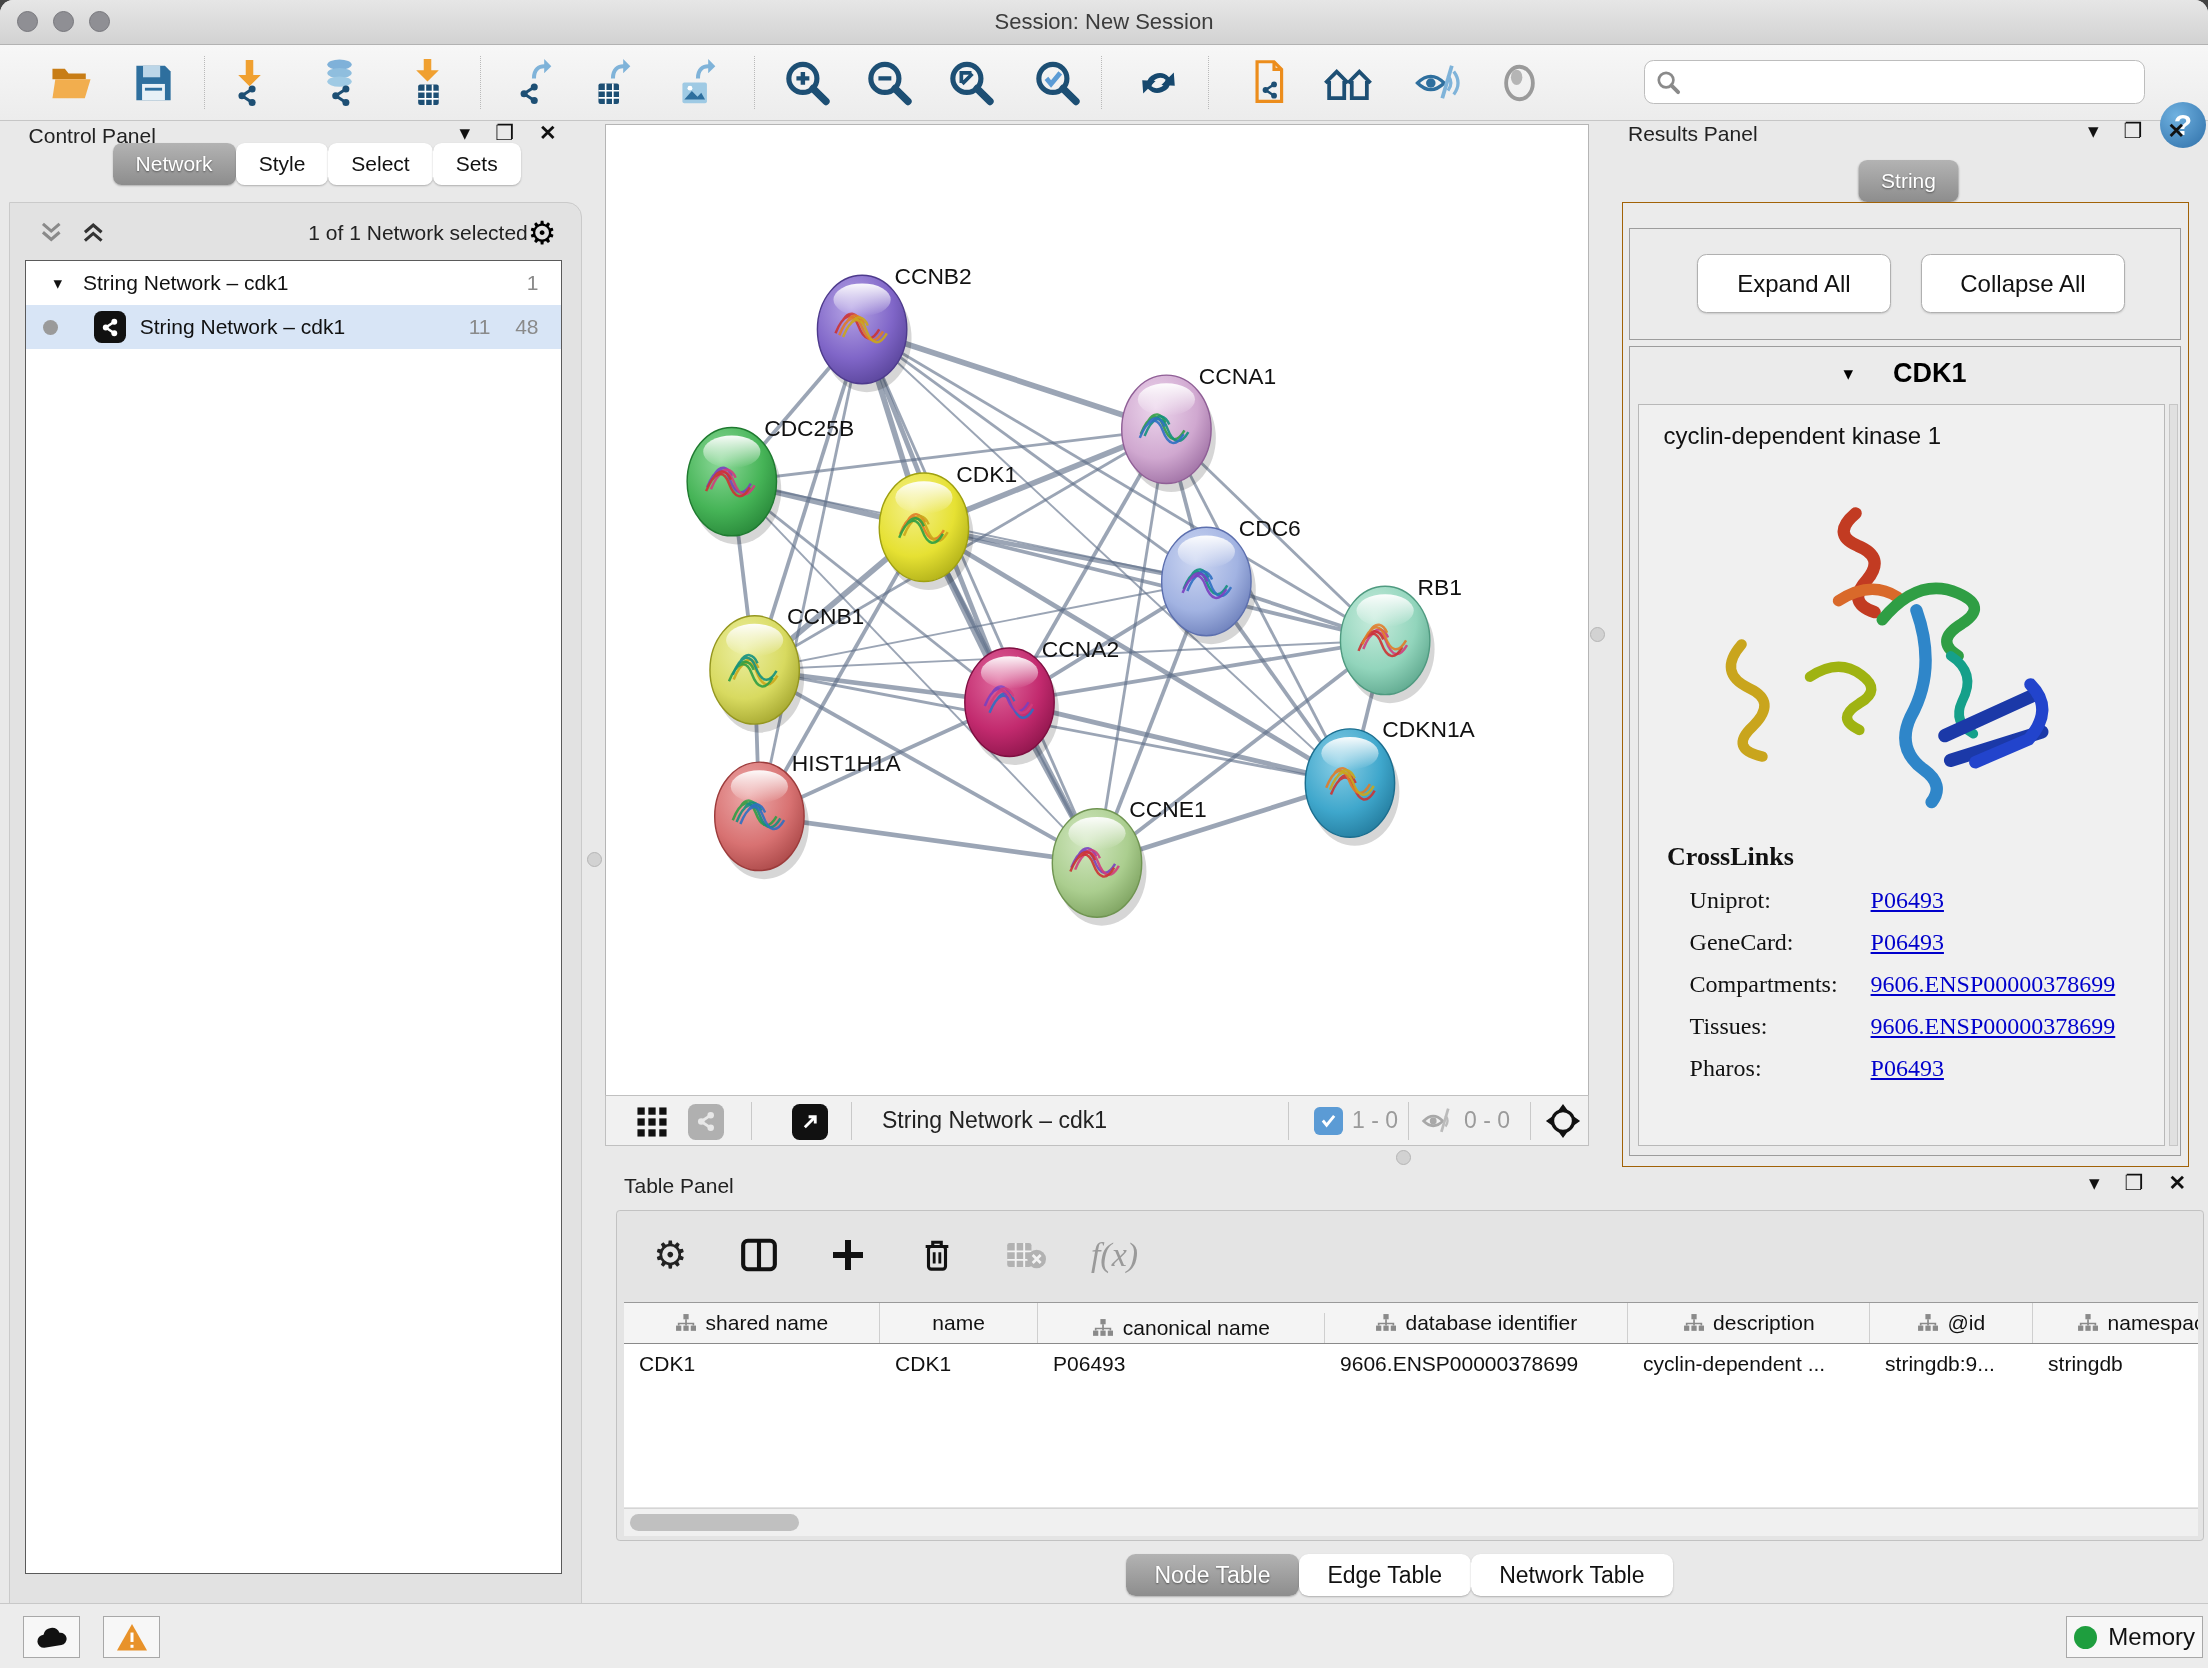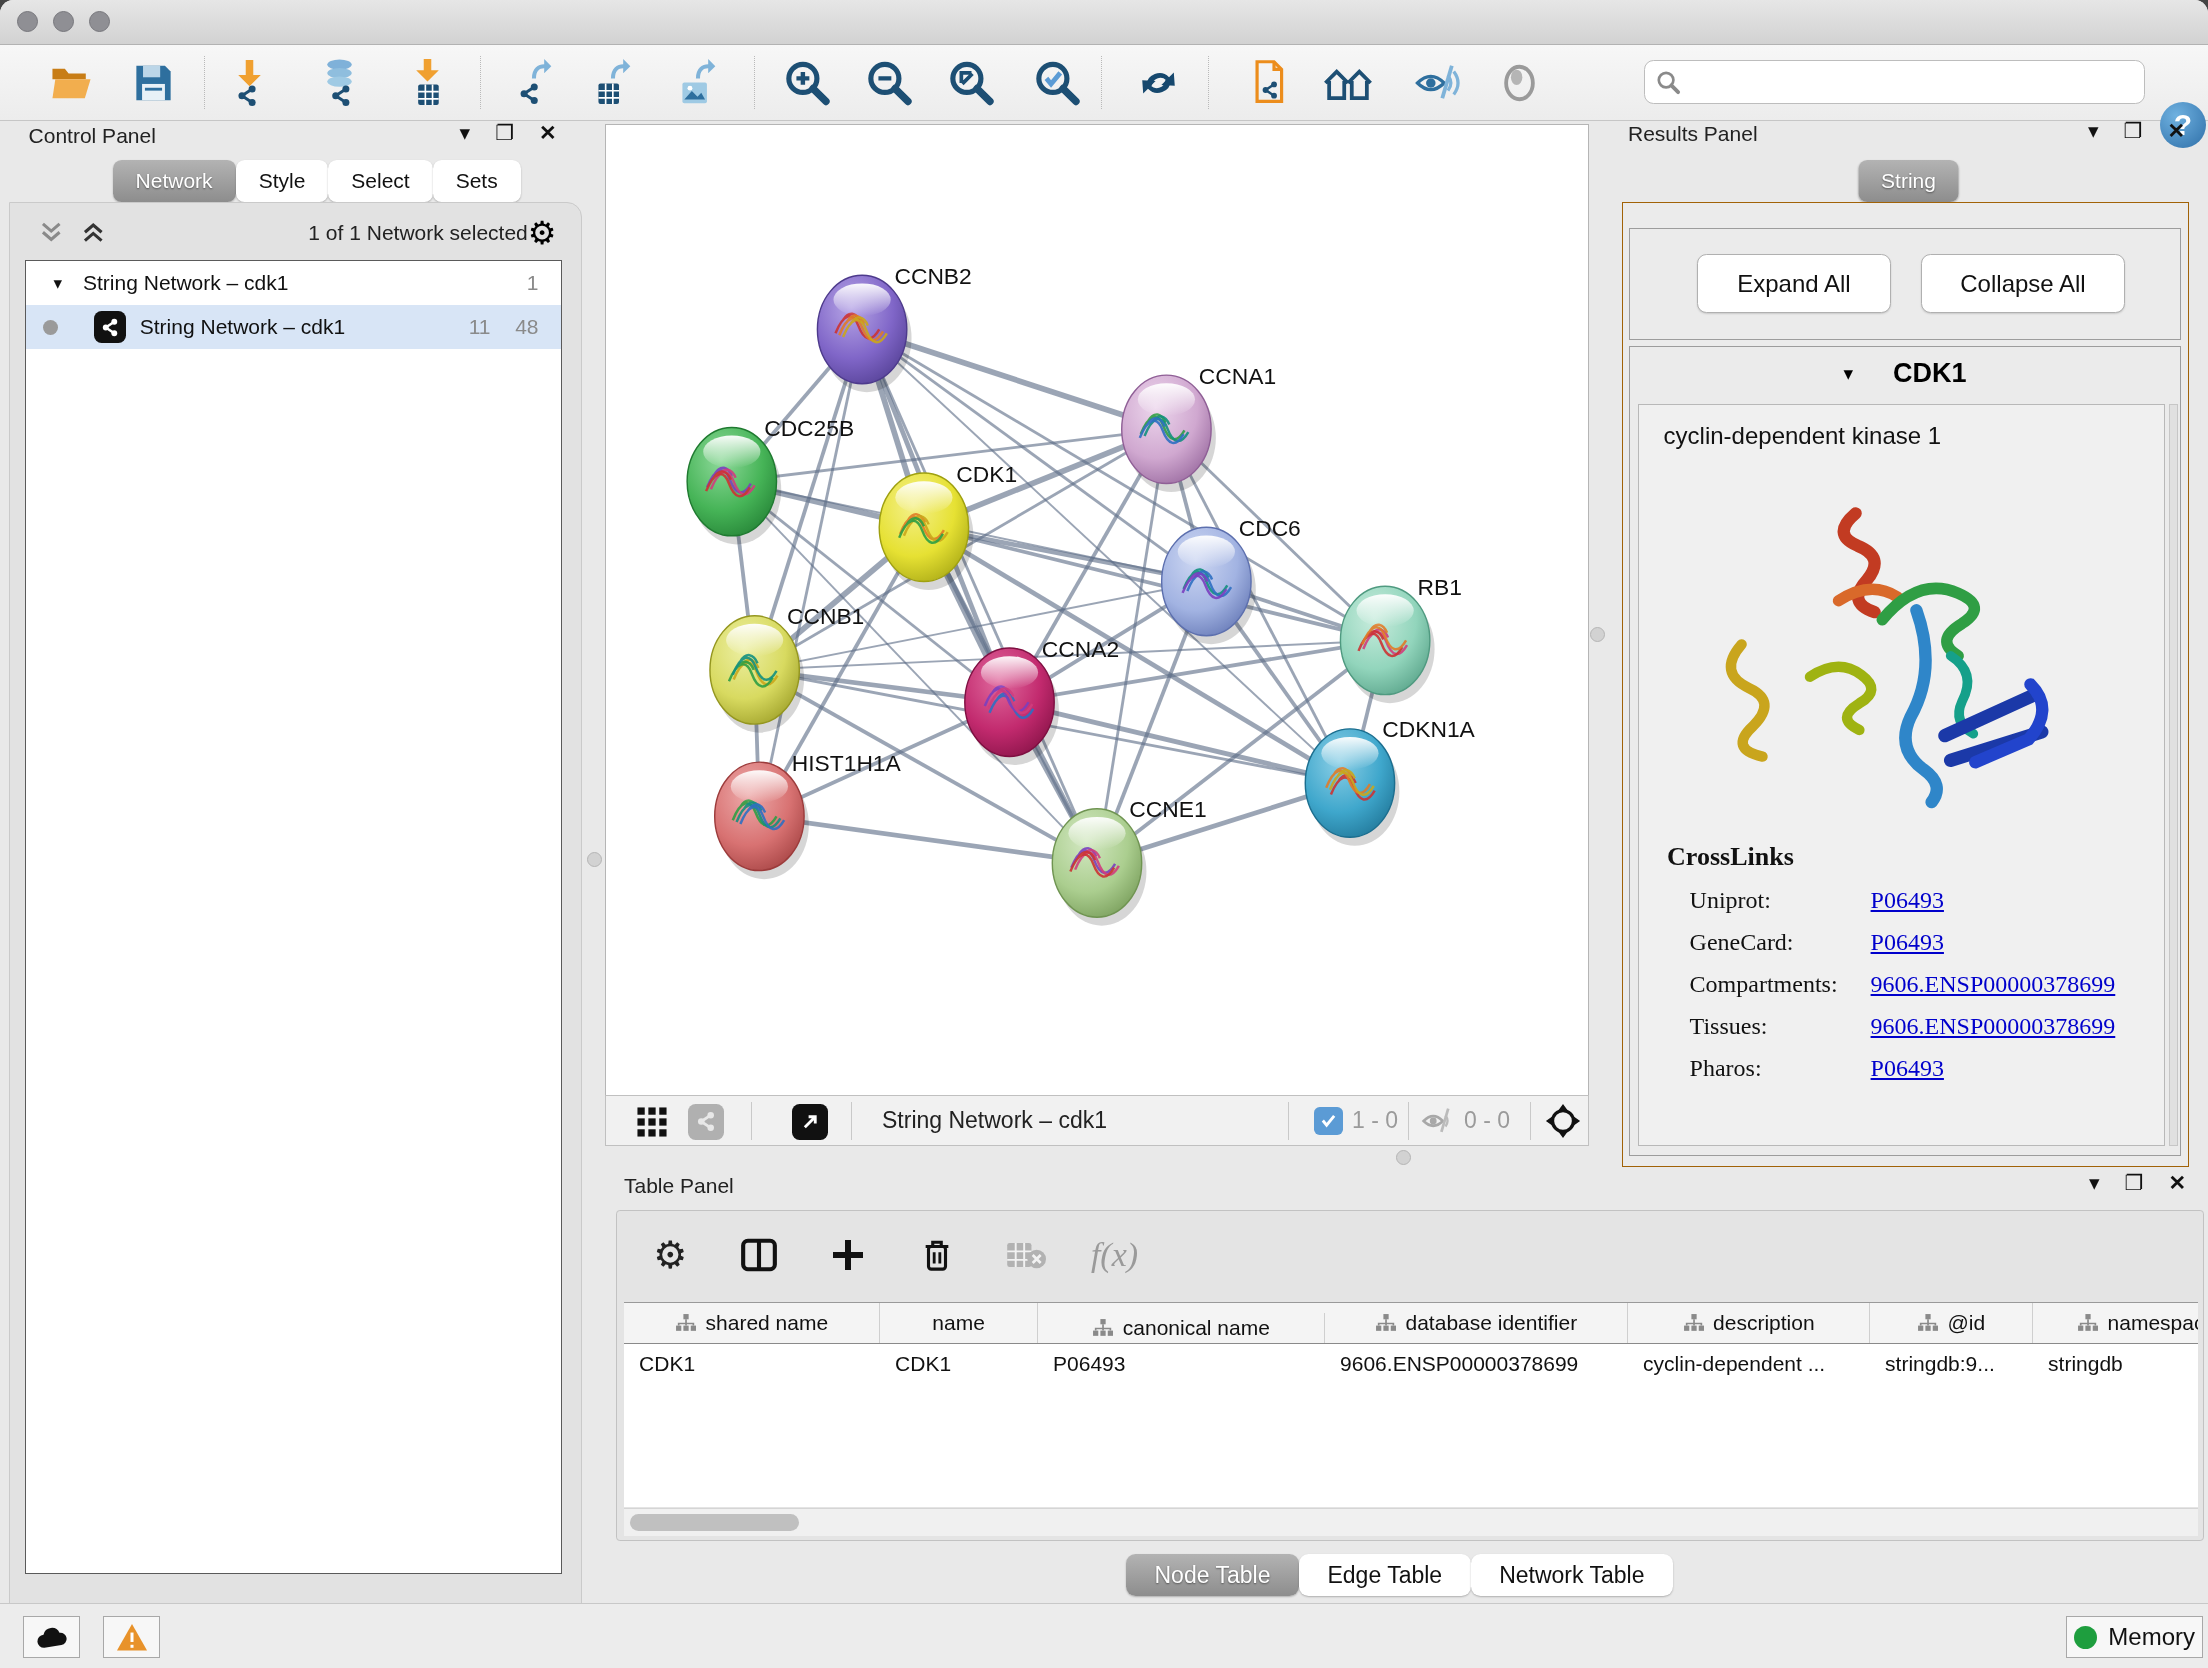--- a/index.html
+++ b/index.html
@@ -28,21 +28,21 @@
   
   .panel-title{font-size:21px;color:#222;}
   .pnl-btns{position:absolute;display:flex;gap:25px;align-items:center;font-size:21px;color:#111;}
   .pnl-btns span{cursor:pointer;line-height:1;}
   .tab{height:42px;padding:0 23px;display:flex;align-items:center;justify-content:center;
        font-size:21px;border-radius:8.6px;background:#fff;color:#111;
        box-shadow:0 1px 1.9px rgba(0,0,0,.25);cursor:pointer;white-space:nowrap;}
   .tab.sel{background:linear-gradient(#b3b3b3,#8d8d8d);color:#fff;text-shadow:0 1px 1.9px rgba(0,0,0,.45);}
   
   .control-panel{position:absolute;left:7.6px;top:122px;width:576px;height:1481px;}
-  .cp-tabs{position:absolute;left:61px;top:38px;display:flex;padding-left:44px;}
+  .cp-tabs{position:absolute;left:61px;top:21px;display:flex;padding-left:44px;}
   .cp-box{position:absolute;left:1.9px;top:80px;width:571px;height:1501px;background:#e2e2e2;
           border:1px solid #cacaca;border-radius:0 15px 0 0;}
   .cp-box-head{position:absolute;left:0;top:7.6px;width:100%;height:44px;display:flex;align-items:center;}
   .cp-list{position:absolute;left:15px;top:57px;width:535px;height:1312px;background:#fff;
            border:1.9px solid #5a5a5a;}
   .tree-row{height:44px;display:flex;align-items:center;font-size:21px;color:#111;position:relative;}
   .tree-row.sel{background:#d8e5f6;}
   .badge{color:#8a8a8a;}
   
   .network-view{position:absolute;left:605px;top:124px;width:982px;height:970px;background:#fff;
@@ -118,20 +118,21 @@
       <symbol id="sym-uparrow" viewBox="0 0 24 24">
         <path d="M4 20 C4 10 10 6 16 6 L16 1 L23 8 L16 15 L16 10 C11 10 8 13 8 20 Z" fill="currentColor"></path>
       </symbol>
     </defs>
   </svg>
 
   <div class="titlebar">
     <div class="tl" style="left:17px"></div>
     <div class="tl" style="left:53px"></div>
     <div class="tl" style="left:89px"></div>
+    <div class="win-title">Session: New Session</div>
   </div>
 
   <div class="toolbar">
     <div class="tb-item" style="left:71px">
       <svg width="44" height="40" viewBox="0 0 46 42">
           <path d="M3 6 h13 l4 5 h18 v6 H3 Z" fill="#c87d16"></path>
           <path d="M6 17 h37 l-6 20 H3 Z" fill="#f2ae4e"></path>
         </svg>
     </div>
     <div class="tb-item" style="left:153px">

